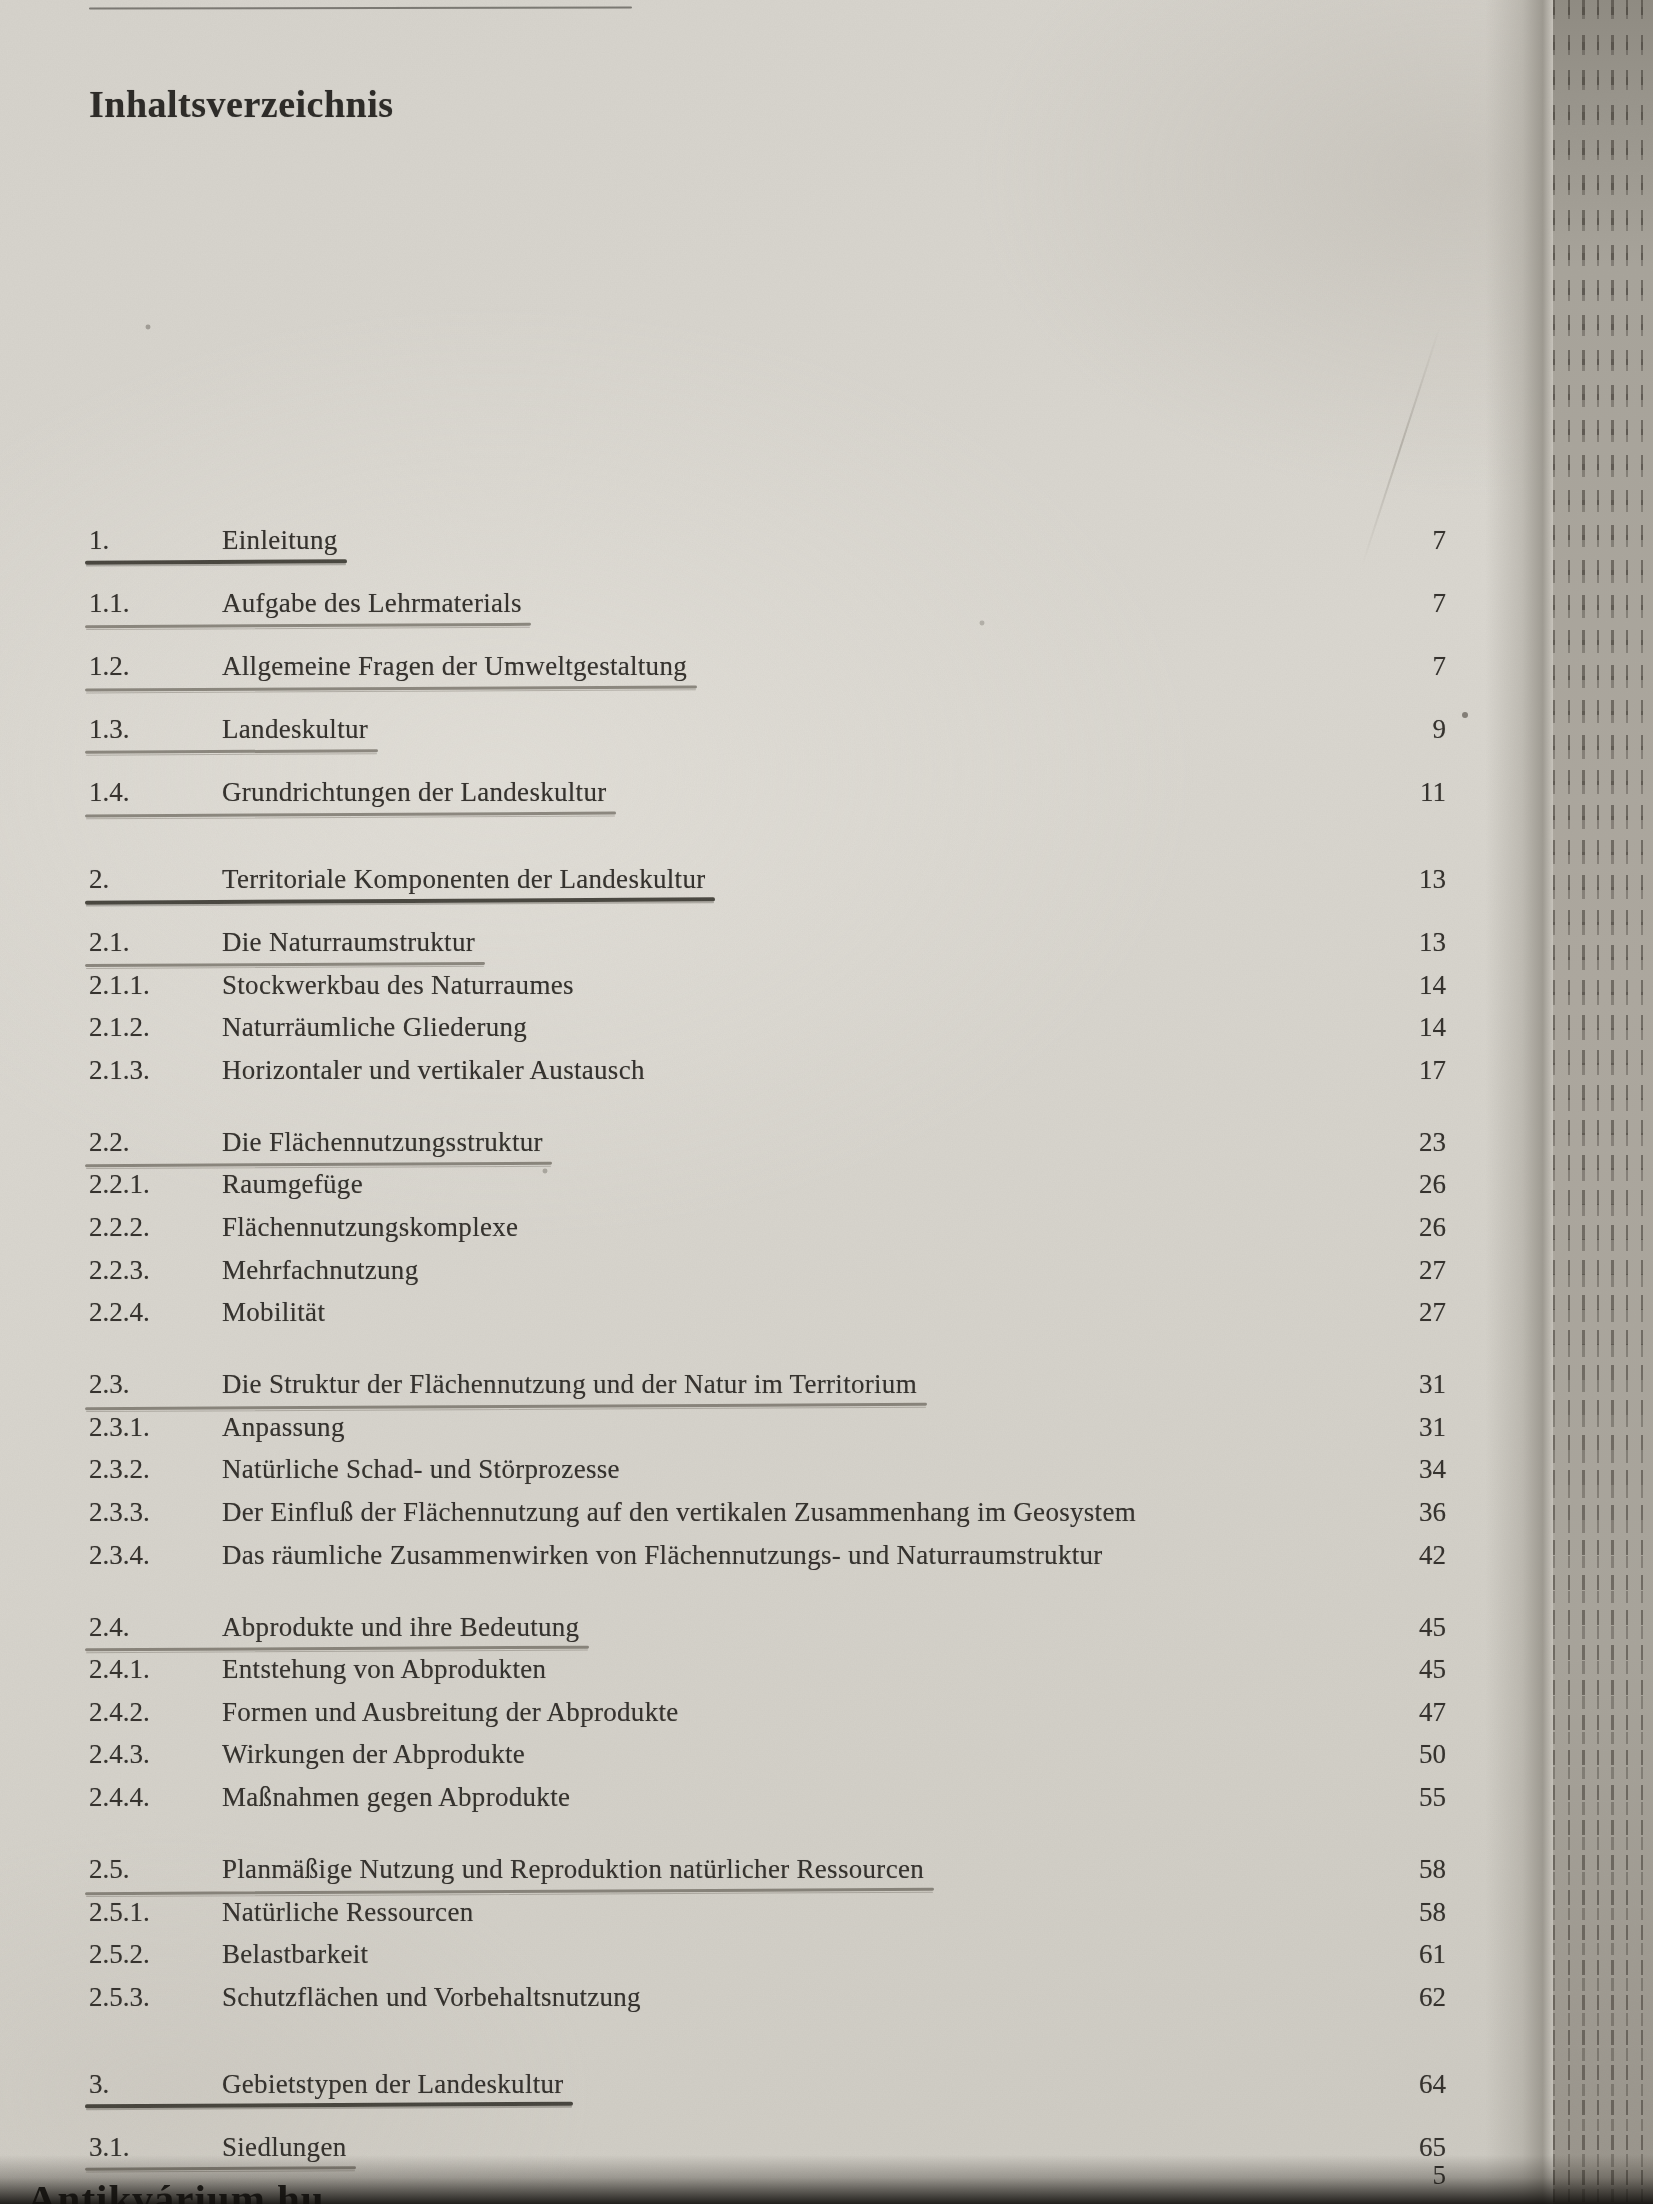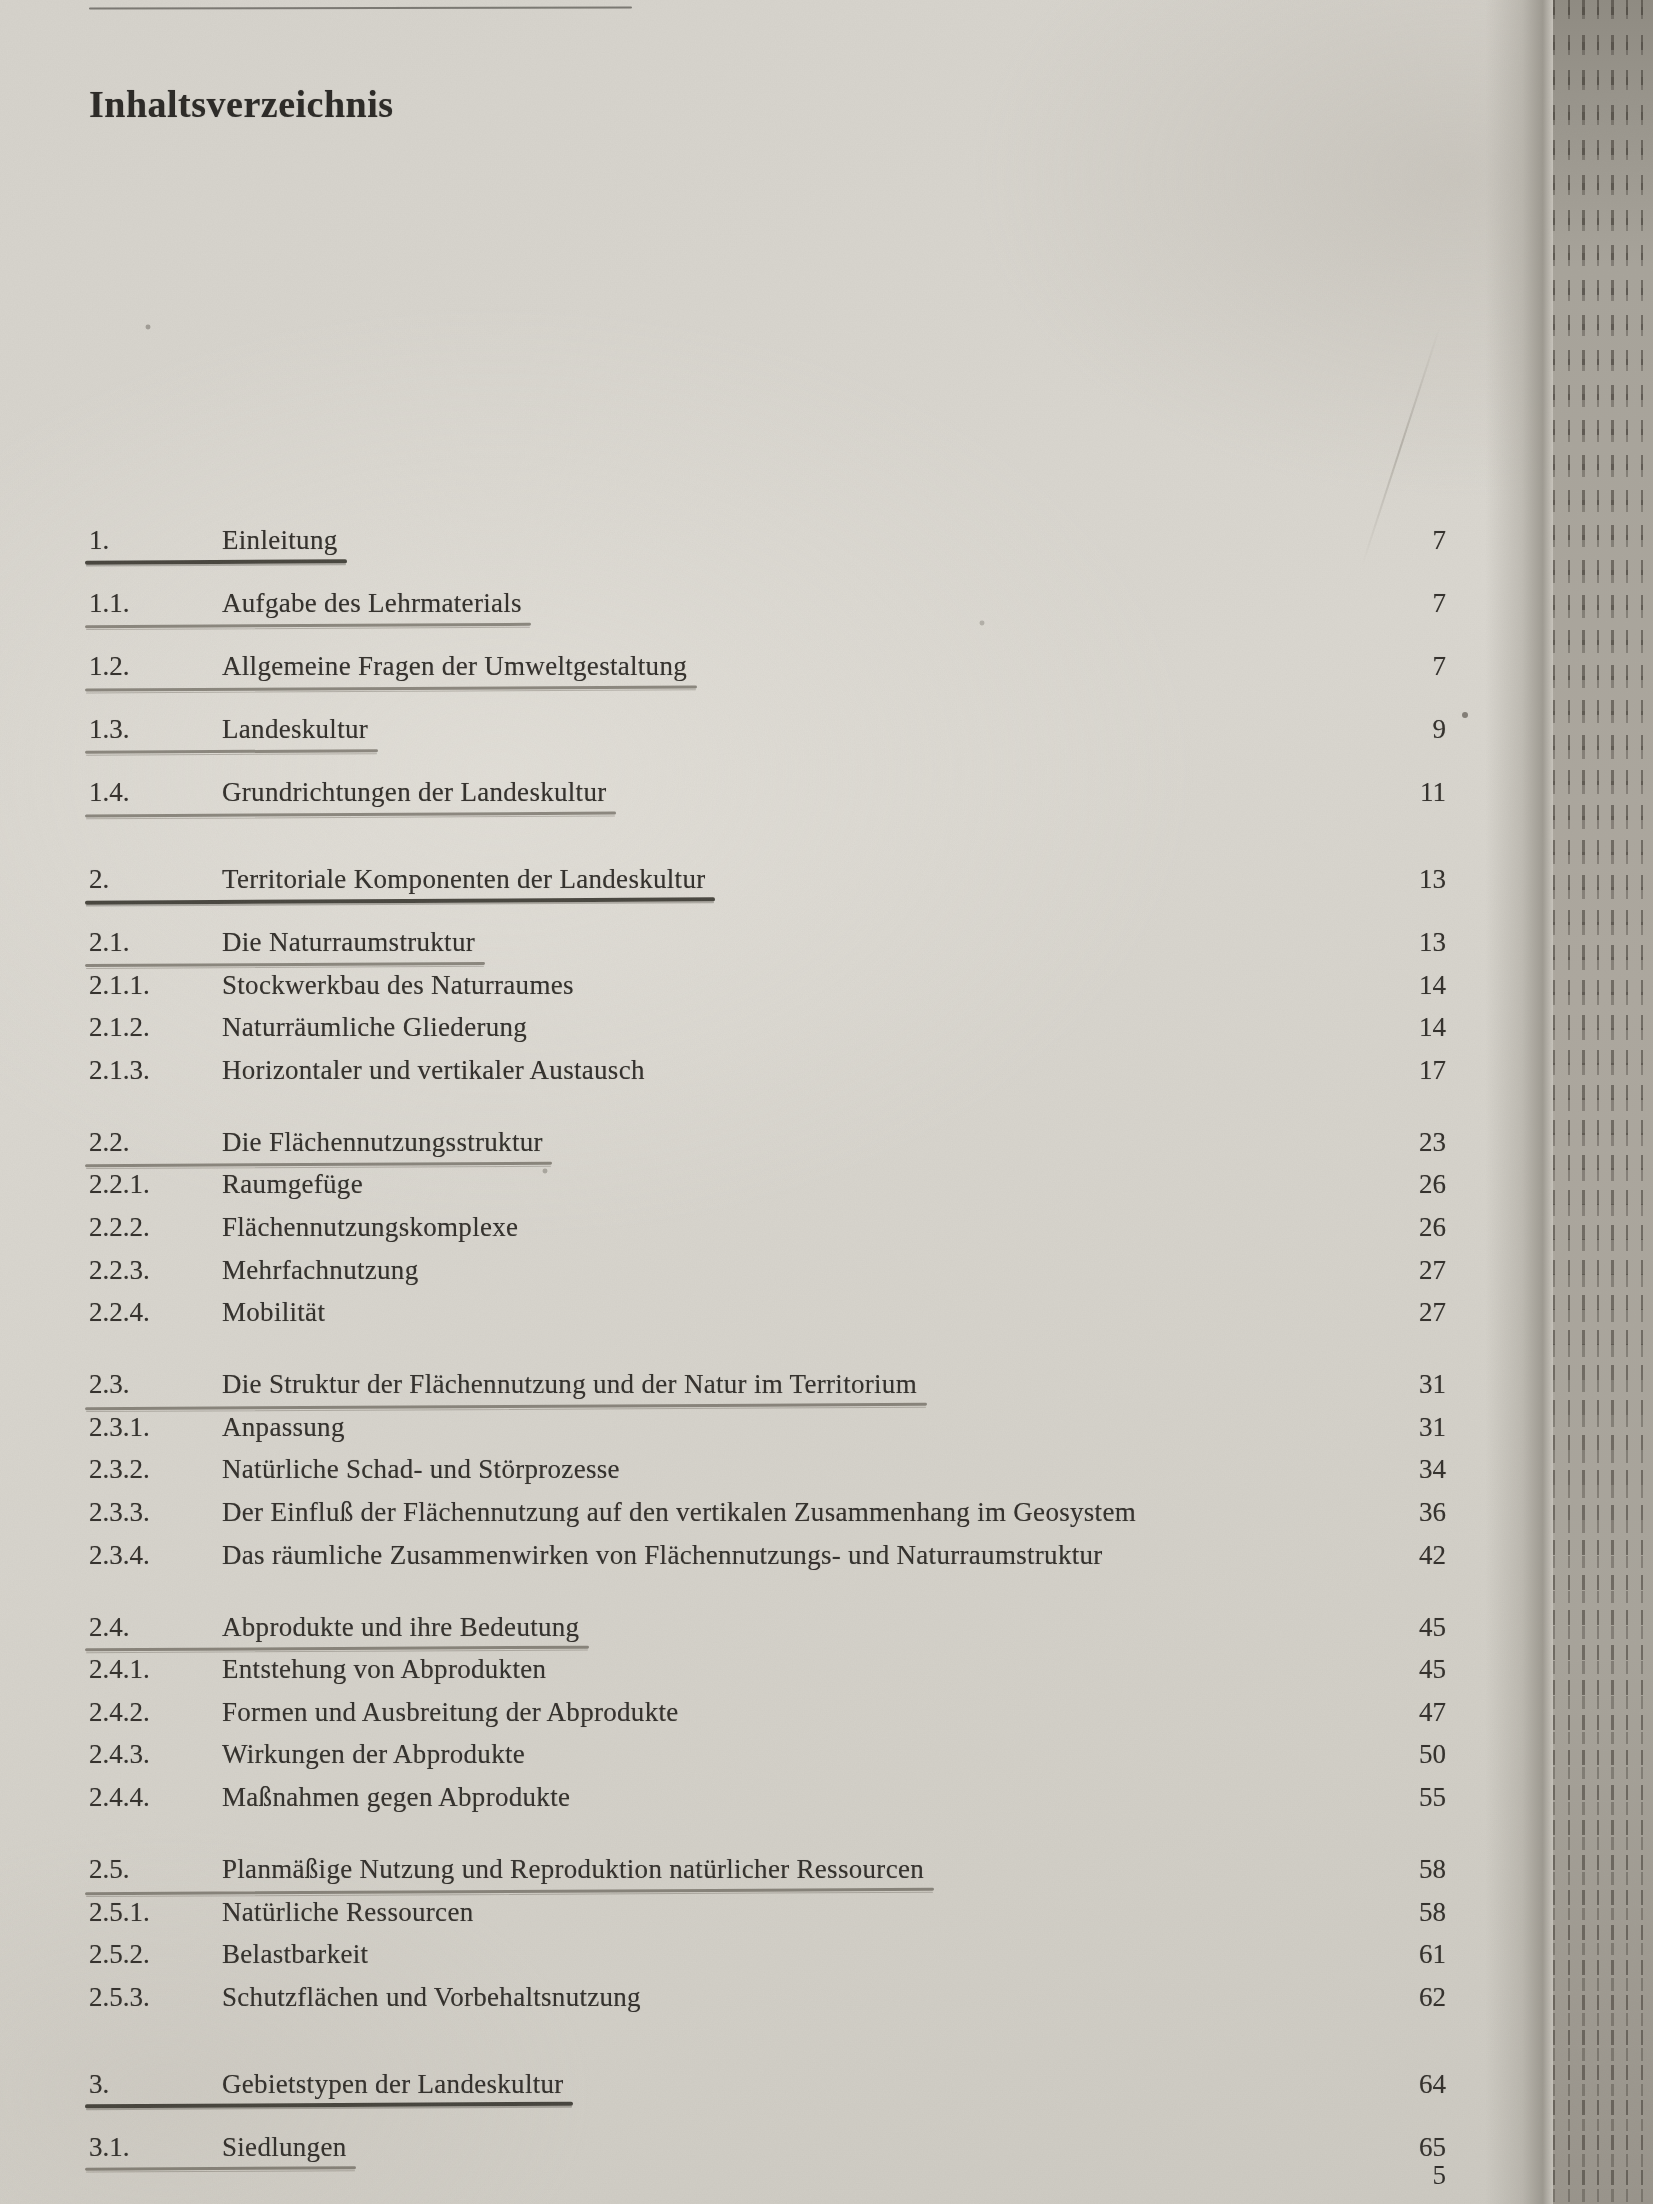--- a/index.html
+++ b/index.html
@@ -349,15 +349,18 @@
   <div class="specks"></div>
 
   <svg class="grain" width="1654" height="2205" viewBox="0 0 1704 2272">
     <filter id="grainf">
       <feTurbulence type="fractalNoise" baseFrequency="0.8" numOctaves="2" stitchTiles="stitch"></feTurbulence>
       <feColorMatrix type="matrix" values="0 0 0 0 0.25  0 0 0 0 0.24  0 0 0 0 0.21  0 0 0 0.06 0"></feColorMatrix>
     </filter>
     <rect width="100%" height="100%" filter="url(#grainf)"></rect>
   </svg>
 
+  <div class="bottom-shadow">
+    <div class="watermark">Antikvárium.hu</div>
+  </div>
 
 </div>
 
 
 </body></html>

